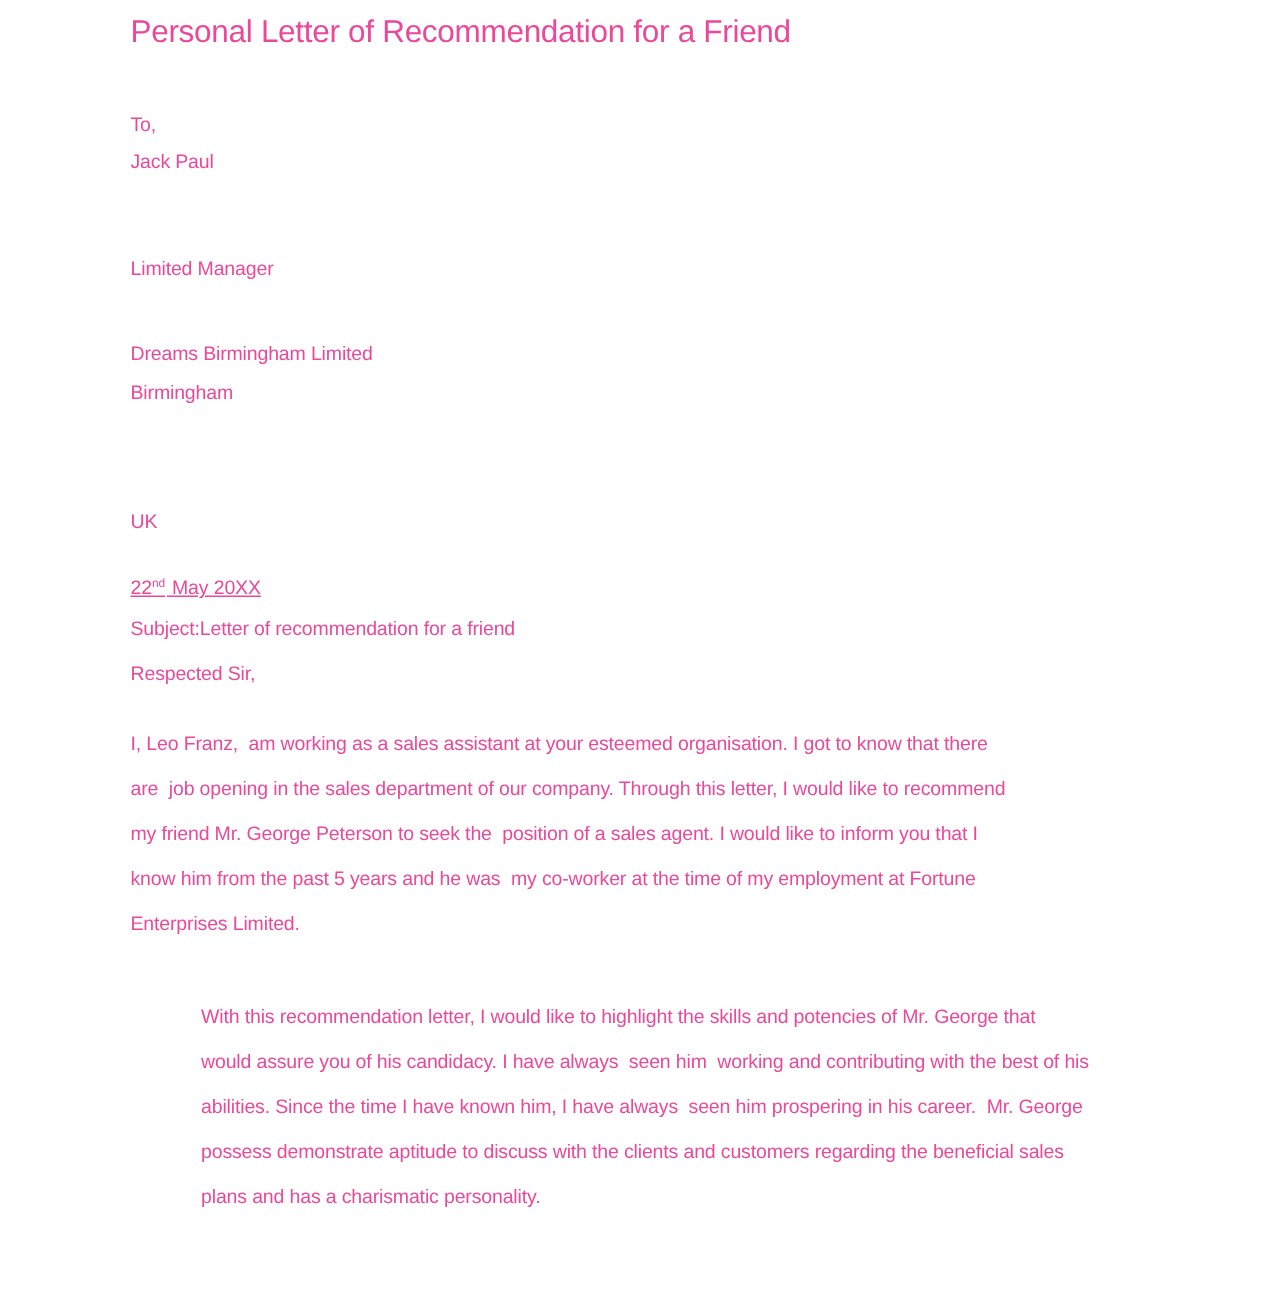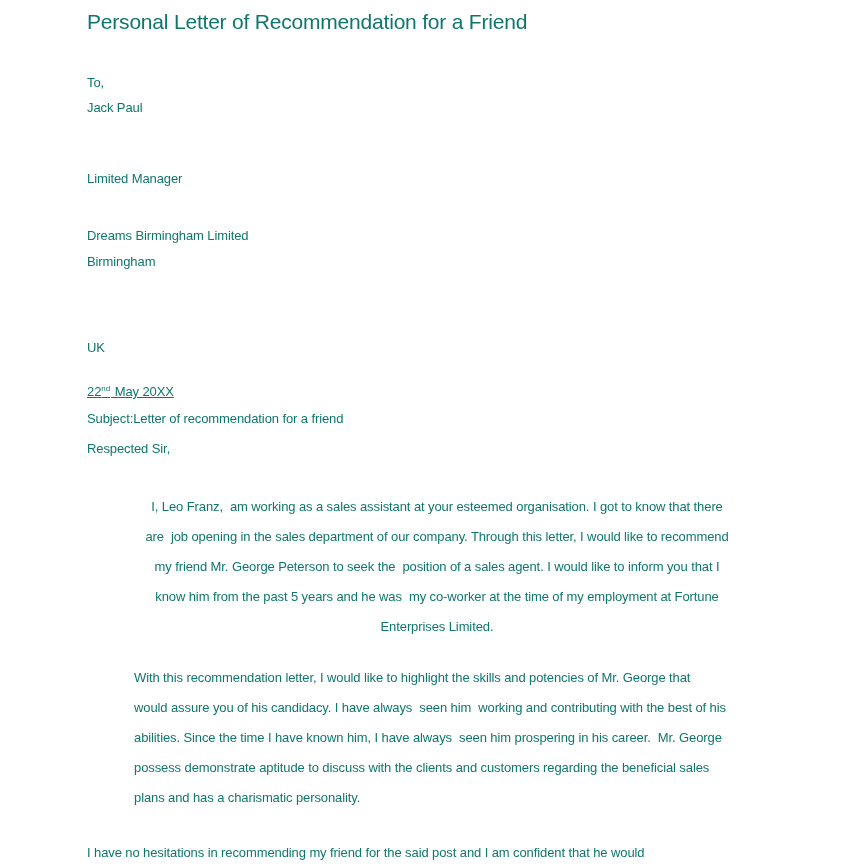--- a/index.html
+++ b/index.html
@@ -7,21 +7,21 @@
     padding: 0;
     background: #ffffff;
   }
   .page {
     position: relative;
     width: 851px;
     height: 868px;
     background: #ffffff;
     overflow: hidden;
     font-family: "Liberation Sans", "DejaVu Sans", sans-serif;
-    color: #0f766e;
+    color: #ec4899;
   }
   .abs { position: absolute; left: 87px; }
   .doc-title {
     top: 9px;
     font-size: 21px;
     line-height: 25px;
     letter-spacing: -0.2px;
     white-space: nowrap;
   }
   .line {
@@ -39,21 +39,21 @@
   }
   .t-to        { top: 75px; }
   .t-name      { top: 100px; }
   .t-role      { top: 171px; }
   .t-company   { top: 228px; }
   .t-city      { top: 254px; }
   .t-country   { top: 340px; }
   .t-date      { top: 381px; text-decoration: underline; }
   .t-subject   { top: 411px; }
   .t-greeting  { top: 441px; }
-  .t-para1     { top: 492px; text-align: center; }
+  .t-para1     { top: 481px; }
   .t-para2     { top: 663px; margin-left: 47px; }
   .t-para3     { top: 838px; }
   sup.ordinal {
     font-size: 8px;
     letter-spacing: 0;
     margin-right: 1px;
   }
 </style>
 </head>
 <body>
@@ -85,15 +85,14 @@
 my friend Mr. George Peterson to seek the  position of a sales agent. I would like to inform you that I
 know him from the past 5 years and he was  my co-worker at the time of my employment at Fortune
 Enterprises Limited.</div>
 
   <div class="abs para t-para2">With this recommendation letter, I would like to highlight the skills and potencies of Mr. George that
 would assure you of his candidacy. I have always  seen him  working and contributing with the best of his
 abilities. Since the time I have known him, I have always  seen him prospering in his career.  Mr. George
 possess demonstrate aptitude to discuss with the clients and customers regarding the beneficial sales
 plans and has a charismatic personality.</div>
 
-  <div class="abs para t-para3">I have no hesitations in recommending my friend for the said post and I am confident that he would</div>
 
 </div>
 
 </body></html>

